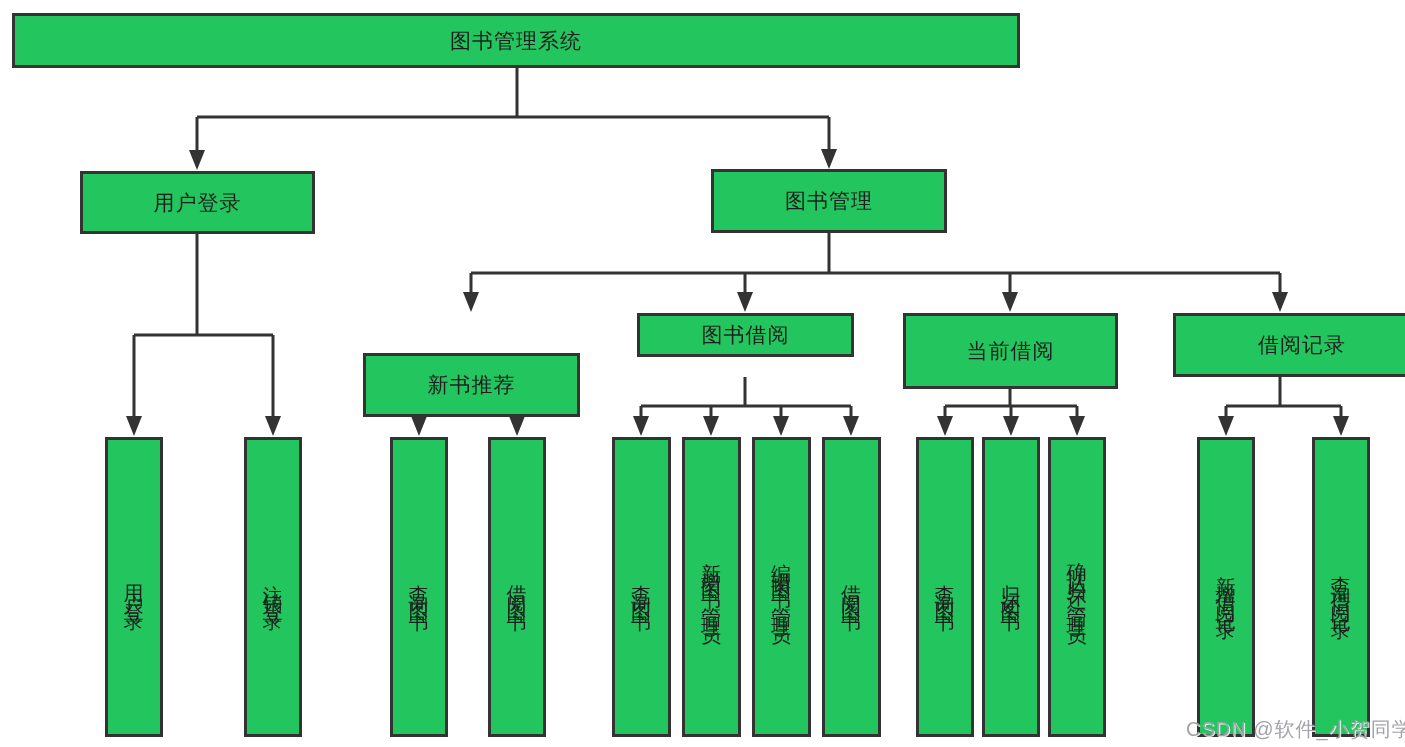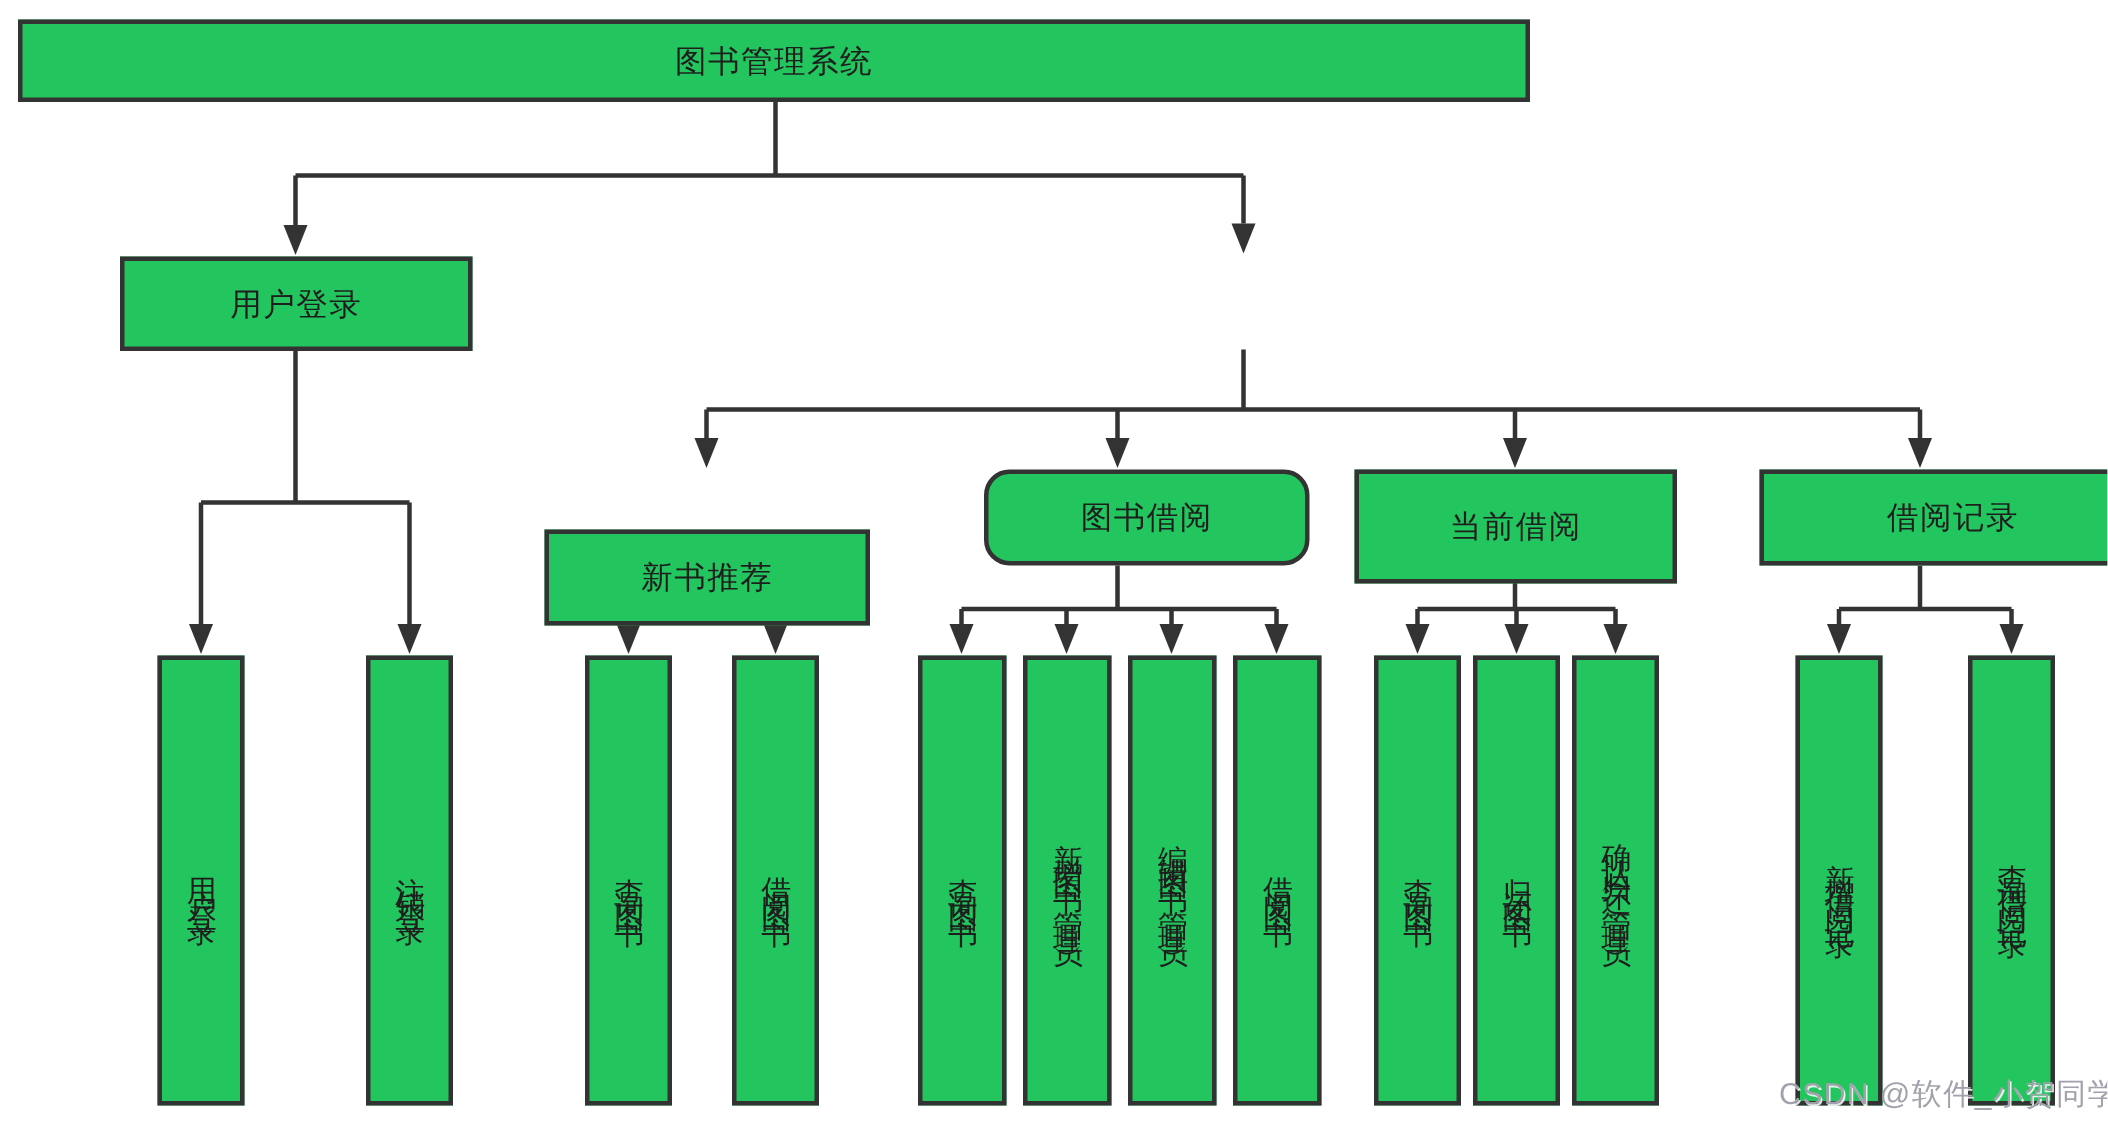--- a/index.html
+++ b/index.html
@@ -101,25 +101,28 @@
     </g>
   </svg>
 
   <div class="node hnode" style="left:12px;top:13px;width:1008px;height:55px;">
     <span class="lbl">图书管理系统</span>
   </div>
 
   <div class="node hnode" style="left:80px;top:171px;width:235px;height:63px;">
     <span class="lbl">用户登录</span>
   </div>
+  <div class="node hnode" style="left:711px;top:169px;width:236px;height:64px;">
+    <span class="lbl">图书管理</span>
+  </div>
 
   <div class="node hnode" style="left:363px;top:313px;width:217px;height:64px;margin-top:40px;">
     <span class="lbl">新书推荐</span>
   </div>
-  <div class="node hnode" style="left:656px;top:313px;width:217px;height:64px;border-radius:17px;">
+  <div class="node hnode" style="left:637px;top:313px;width:217px;height:44px;">
     <span class="lbl">图书借阅</span>
   </div>
   <div class="node hnode" style="left:903px;top:313px;width:215px;height:76px;">
     <span class="lbl">当前借阅</span>
   </div>
   <div class="node hnode" style="left:1173px;top:313px;width:258px;height:64px;">
     <span class="lbl">借阅记录</span>
   </div>
 
   <div class="node vnode" style="left:105px;top:437px;width:58px;height:300px;">

